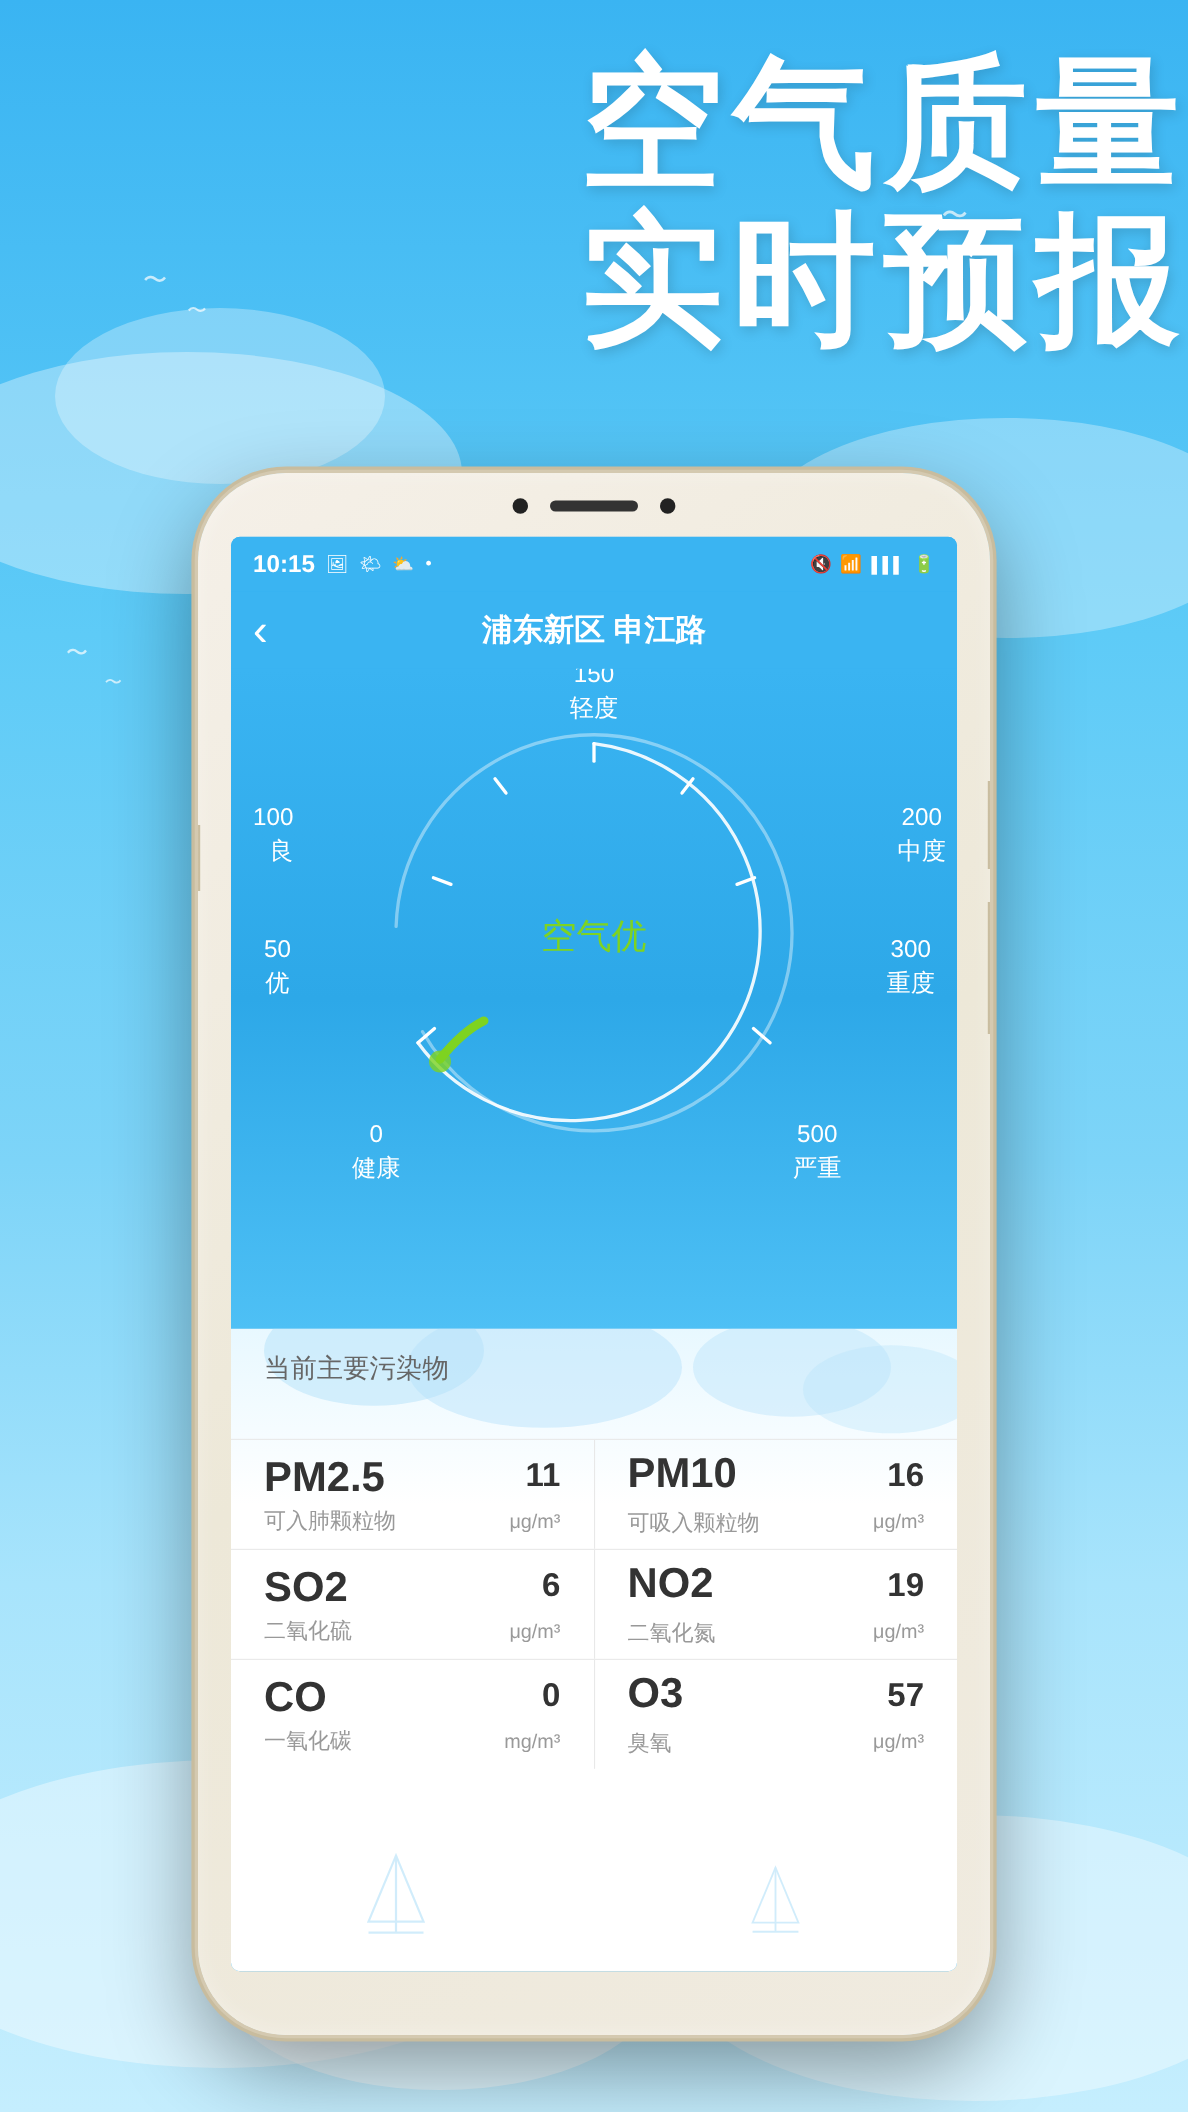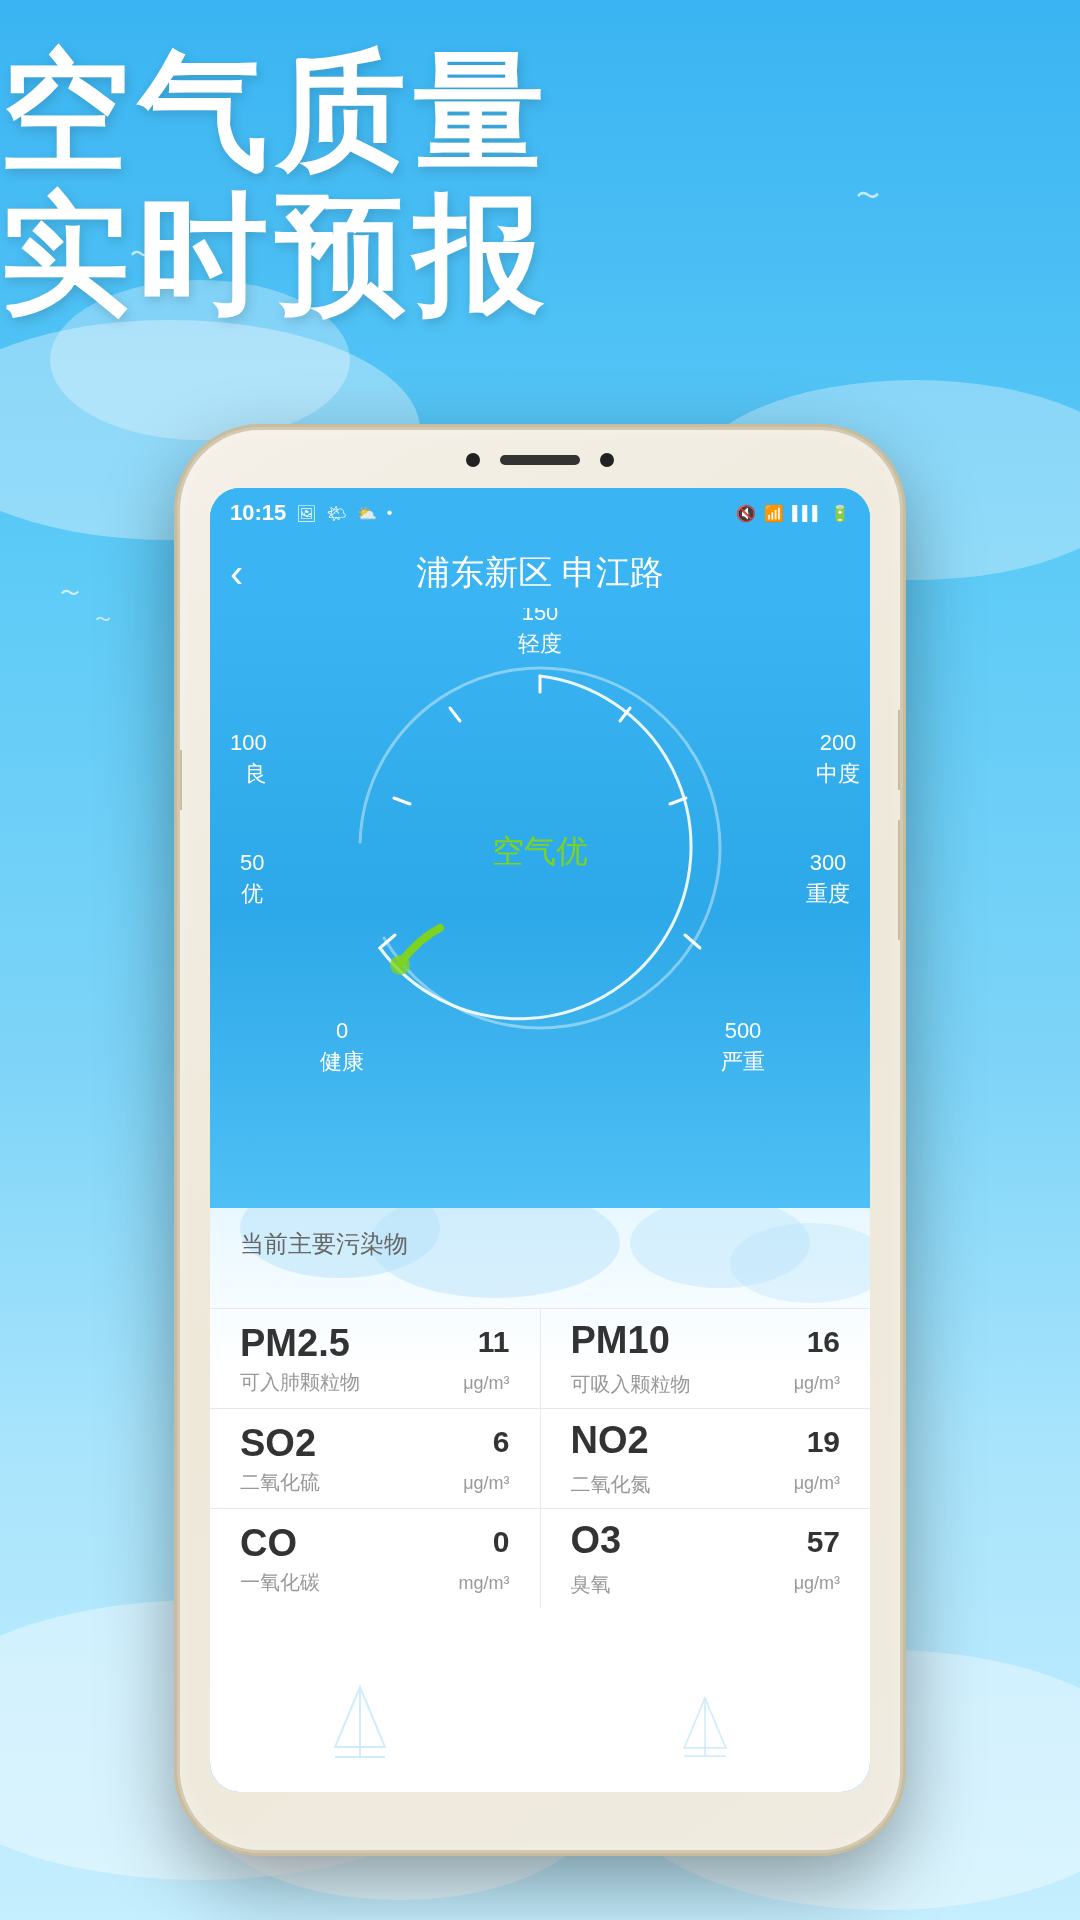--- a/index.html
+++ b/index.html
@@ -18,21 +18,21 @@
       top: 0; left: 0; right: 0; bottom: 0;
       background: linear-gradient(180deg, #3ab4f2 0%, #5ecbf7 30%, #7dd4f8 55%, #a8e4fc 75%, #c5eefe 100%);
       z-index: 0;
     }
 
     
     .title-section {
       position: absolute;
       top: 40px;
       left: 0; right: 0;
-      text-align: left;
+      text-align: right;
       z-index: 10;
     }
     .title-line1, .title-line2 {
       font-size: 130px;
       font-weight: 900;
       color: white;
       text-shadow: 2px 4px 12px rgba(0,0,0,0.15);
       line-height: 1.1;
       letter-spacing: 8px;
     }
@@ -62,21 +62,21 @@
       overflow: hidden;
     }
 
     .phone-screen {
       position: absolute;
       top: 58px;
       left: 30px;
       right: 30px;
       bottom: 58px;
       background: #3ab4f2;
-      border-radius: 30px;
+      border-radius: 8px;
       overflow: hidden;
     }
 
     
     .phone-top-bar {
       position: absolute;
       top: 16px;
       left: 50%;
       transform: translateX(-50%);
       width: 200px;
@@ -129,23 +129,23 @@
       z-index: 50;
     }
     .nav-back {
       position: absolute;
       left: 20px;
       font-size: 36px;
       color: white;
       cursor: pointer;
     }
     .nav-title {
-      font-size: 34px;
+      font-size: 28px;
       color: white;
-      font-weight: 400;
+      font-weight: 700;
     }
 
     
     .gauge-section {
       position: absolute;
       top: 120px;
       left: 0; right: 0;
       height: 600px;
       background: linear-gradient(180deg, #3ab4f2 0%, #2da8e8 50%, #4ec0f5 100%);
       display: flex;

